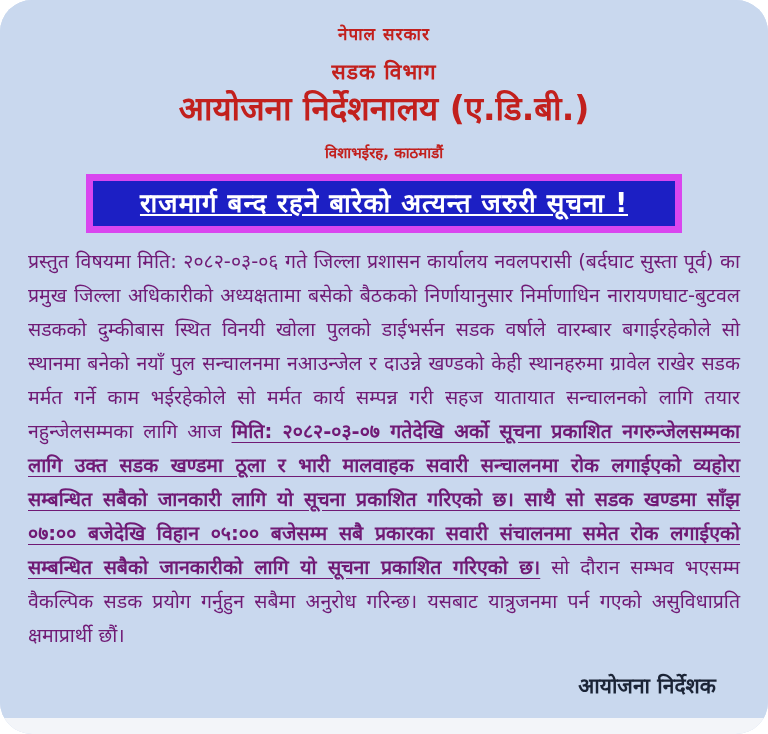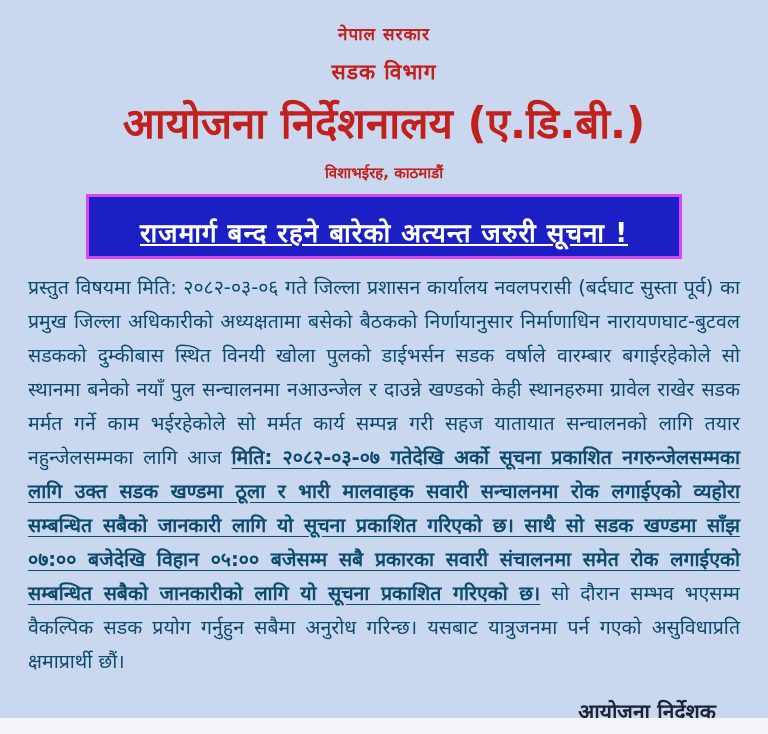--- a/index.html
+++ b/index.html
@@ -9,20 +9,21 @@
     height: 734px;
     font-family: "DejaVu Sans", sans-serif;
   }
 
   .page {
     position: relative;
     width: 768px;
     height: 734px;
     background: #c9d8ee;
     overflow: hidden;
+    border-radius: 32px;
   }
 
   .notice-sheet {
     position: absolute;
     top: 0; left: 0; right: 0;
     bottom: 16px;
     background: #c9d8ee;
     padding-top: 16px;
   }
 
@@ -53,55 +54,55 @@
   }
 
   .header .dept-line {
     font-size: 21px;
     font-weight: bold;
     letter-spacing: 1px;
     margin-top: 12px;
   }
 
   .header .directorate-line {
-    font-size: 42px;
+    font-size: 33px;
     font-weight: bold;
-    margin-top: 8px;
+    margin-top: 0;
   }
 
   .header .location-line {
     font-size: 15px;
     font-weight: bold;
     margin-top: 12px;
   }
 
   .banner {
     width: 596px;
     margin: 12px auto 0 auto;
     background: #1c1fc4;
-    border: 3px solid #d946ef;
-    padding: 17px 6px 6px 6px;
+    border: 7px solid #d946ef;
+    padding: 3px 6px 6px 6px;
     text-align: center;
   }
 
   .banner .banner-text {
     color: #ffffff;
     font-size: 26px;
     font-weight: bold;
     text-decoration: underline;
     letter-spacing: 1px;
     white-space: nowrap;
   }
 
   .body-text {
     margin: 12px 28px 0 28px;
     text-align: justify;
     font-size: 19.5px;
     line-height: 34px;
-    color: #0c4a6e;
+    color: #701a75;
   }
 
   .body-text .seg-underline {
     font-weight: bold;
     text-decoration: underline;
     text-underline-offset: 4px;
   }
 
   .signature {
     margin: 18px 52px 0 0;

